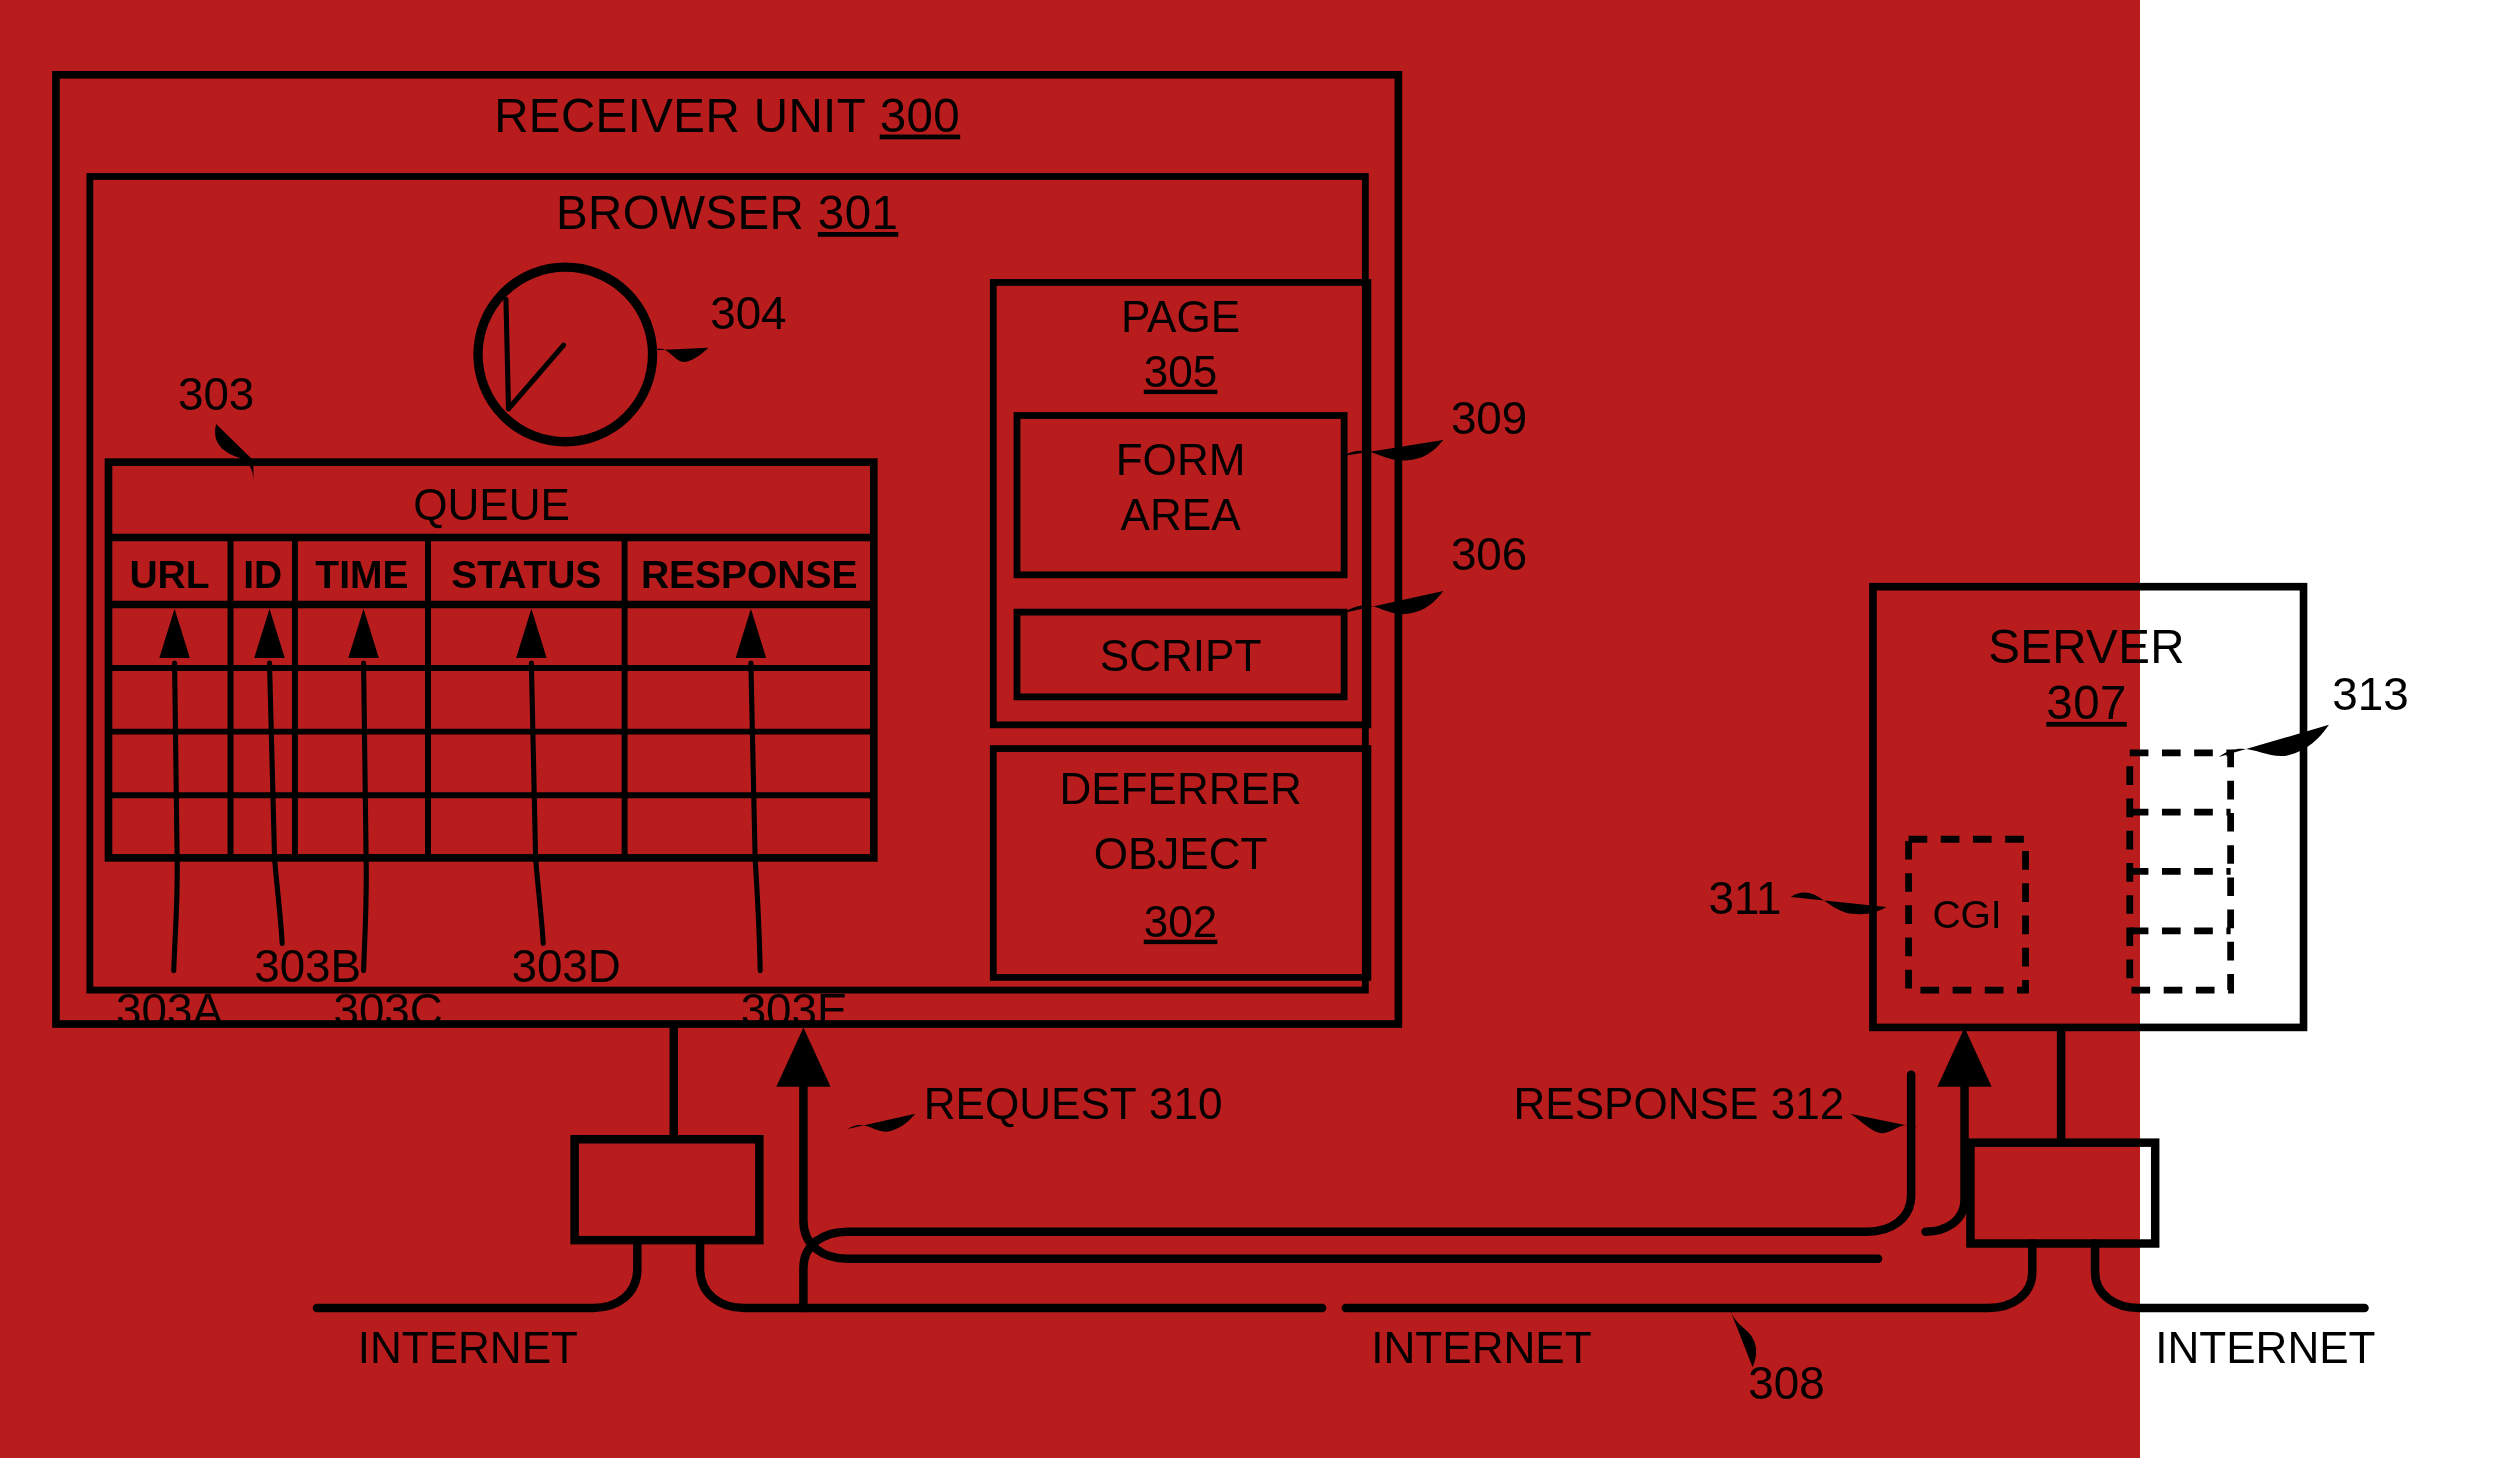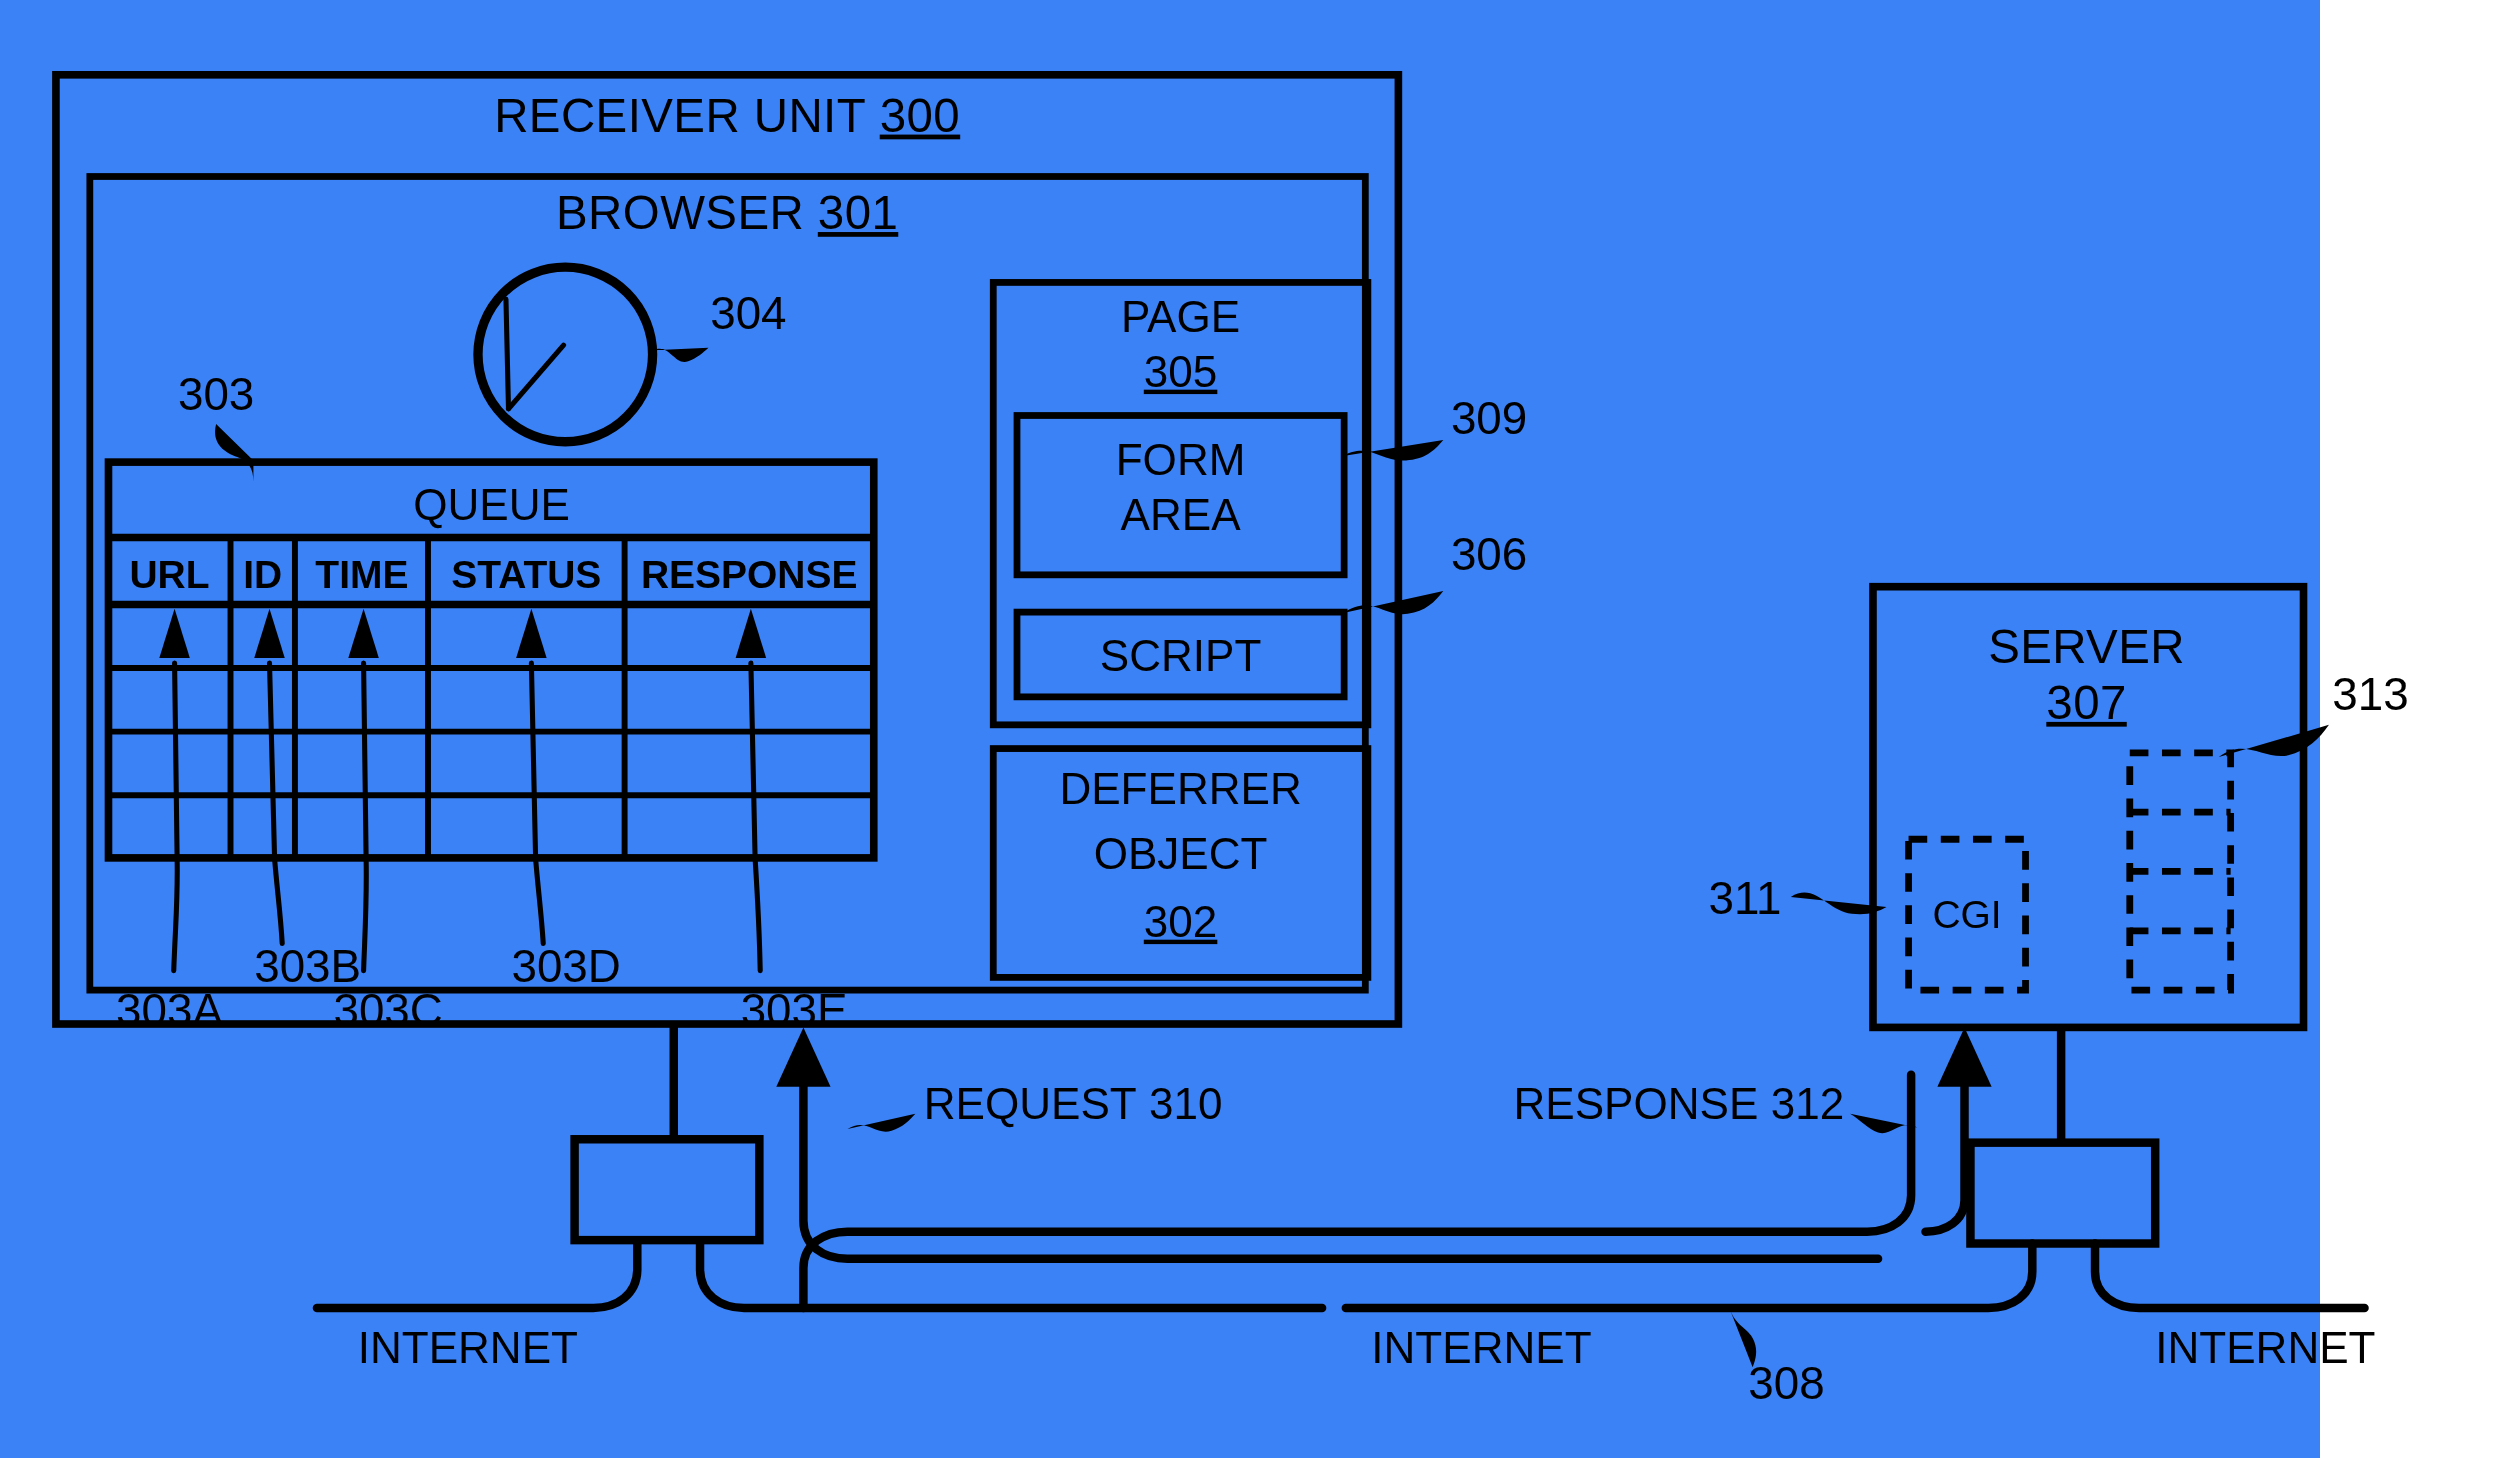--- a/index.html
+++ b/index.html
@@ -8,23 +8,23 @@
     background: #ffffff;
   }
   body {
     width: 2512px;
     height: 1459px;
     overflow: hidden;
     font-family: "Liberation Sans", sans-serif;
   }
   #figure-root {
     position: relative;
-    width: 2320px;
+    width: 2140px;
     height: 1459px;
-    background: #3b82f6;
+    background: #b91c1c;
   }
   svg#diagram {
     display: block;
     width: 2512px;
     height: 1459px;
   }
   .stroke {
     fill: none;
     stroke: #000000;
     stroke-linecap: butt;

